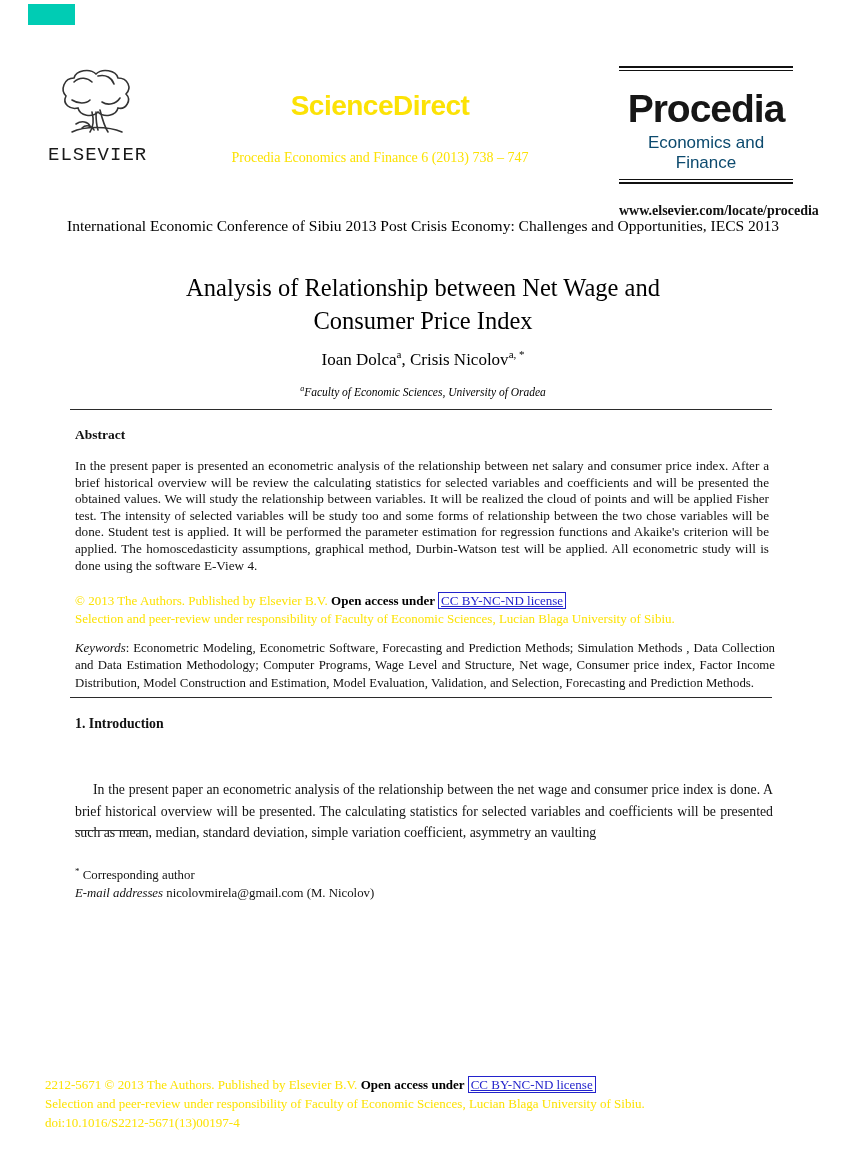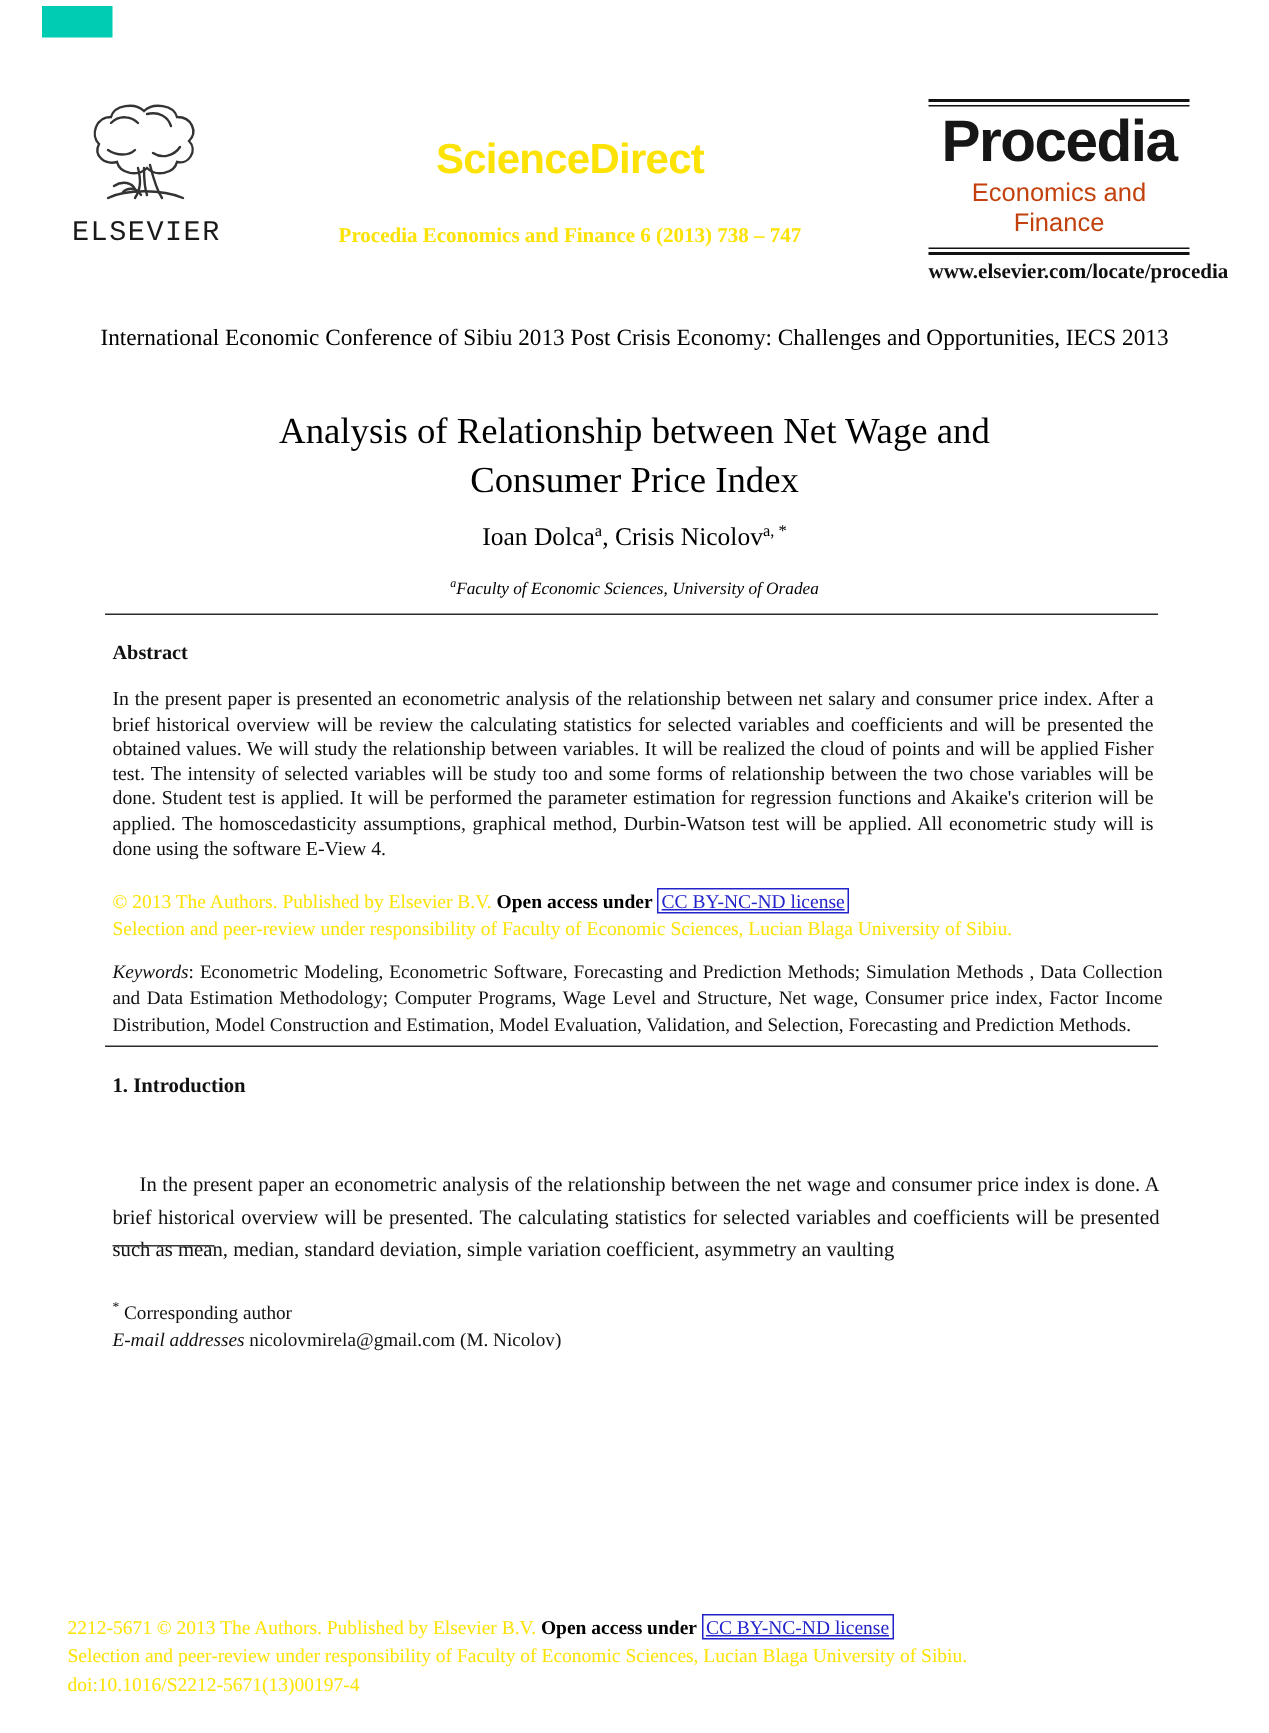--- a/index.html
+++ b/index.html
@@ -25,31 +25,31 @@
   }
 
   #avail-line{left:0;top:68px;width:760px;text-align:center;
     font-family:"Liberation Sans", sans-serif;font-size:14.5px;}
   .yellow{color:#FCE205;}
   .navy{color:#1A1A99;}
   #sciencedirect-logo{left:0;top:90px;width:760px;text-align:center;
     font-family:"Liberation Sans", sans-serif;font-weight:bold;
     font-size:28px;color:#FCE205;letter-spacing:-0.5px;}
   #journal-line{left:0;top:150px;width:760px;text-align:center;
-    font-size:14px;color:#FCE205;font-weight:bold;}
+    font-size:14px;color:#FCE205;}
 
   
   #procedia-box{left:619px;top:66px;width:174px;text-align:center;}
   .rule-db{height:0;border-top:2.5px solid #111;border-bottom:1.5px solid #111;padding-top:2px;}
   .rule-db2{height:0;border-top:1.5px solid #111;border-bottom:2.5px solid #111;padding-top:2px;}
   #procedia-name{font-family:"Liberation Sans", sans-serif;font-weight:bold;
-    font-size:39px;color:#161616;line-height:1.15;margin-top:2px;letter-spacing:-1px;}
+    font-size:39px;color:#161616;line-height:1.15;margin-top:16px;letter-spacing:-1px;}
   #procedia-sub{font-family:"Liberation Sans", sans-serif;font-size:17px;
-    color:#c2410c;margin:1px 0 6px 0;letter-spacing:0;}
-  #procedia-url{font-size:14px;font-weight:bold;color:#111;margin-top:4px;}
+    color:#0c4a6e;margin:1px 0 6px 0;letter-spacing:0;}
+  #procedia-url{font-size:14px;font-weight:bold;color:#111;margin-top:19px;}
 
   
   #conference{left:63px;top:215px;width:720px;text-align:center;
     font-size:15.5px;line-height:1.45;color:#000;}
   #paper-title{left:63px;top:271px;width:720px;text-align:center;
     font-size:24.5px;line-height:1.35;color:#000;}
   #authors{left:63px;top:348px;width:720px;text-align:center;font-size:17px;color:#000;}
   #authors sup{font-size:11px;}
   #affiliation{left:63px;top:384px;width:720px;text-align:center;
     font-style:italic;font-size:11.5px;color:#000;}

